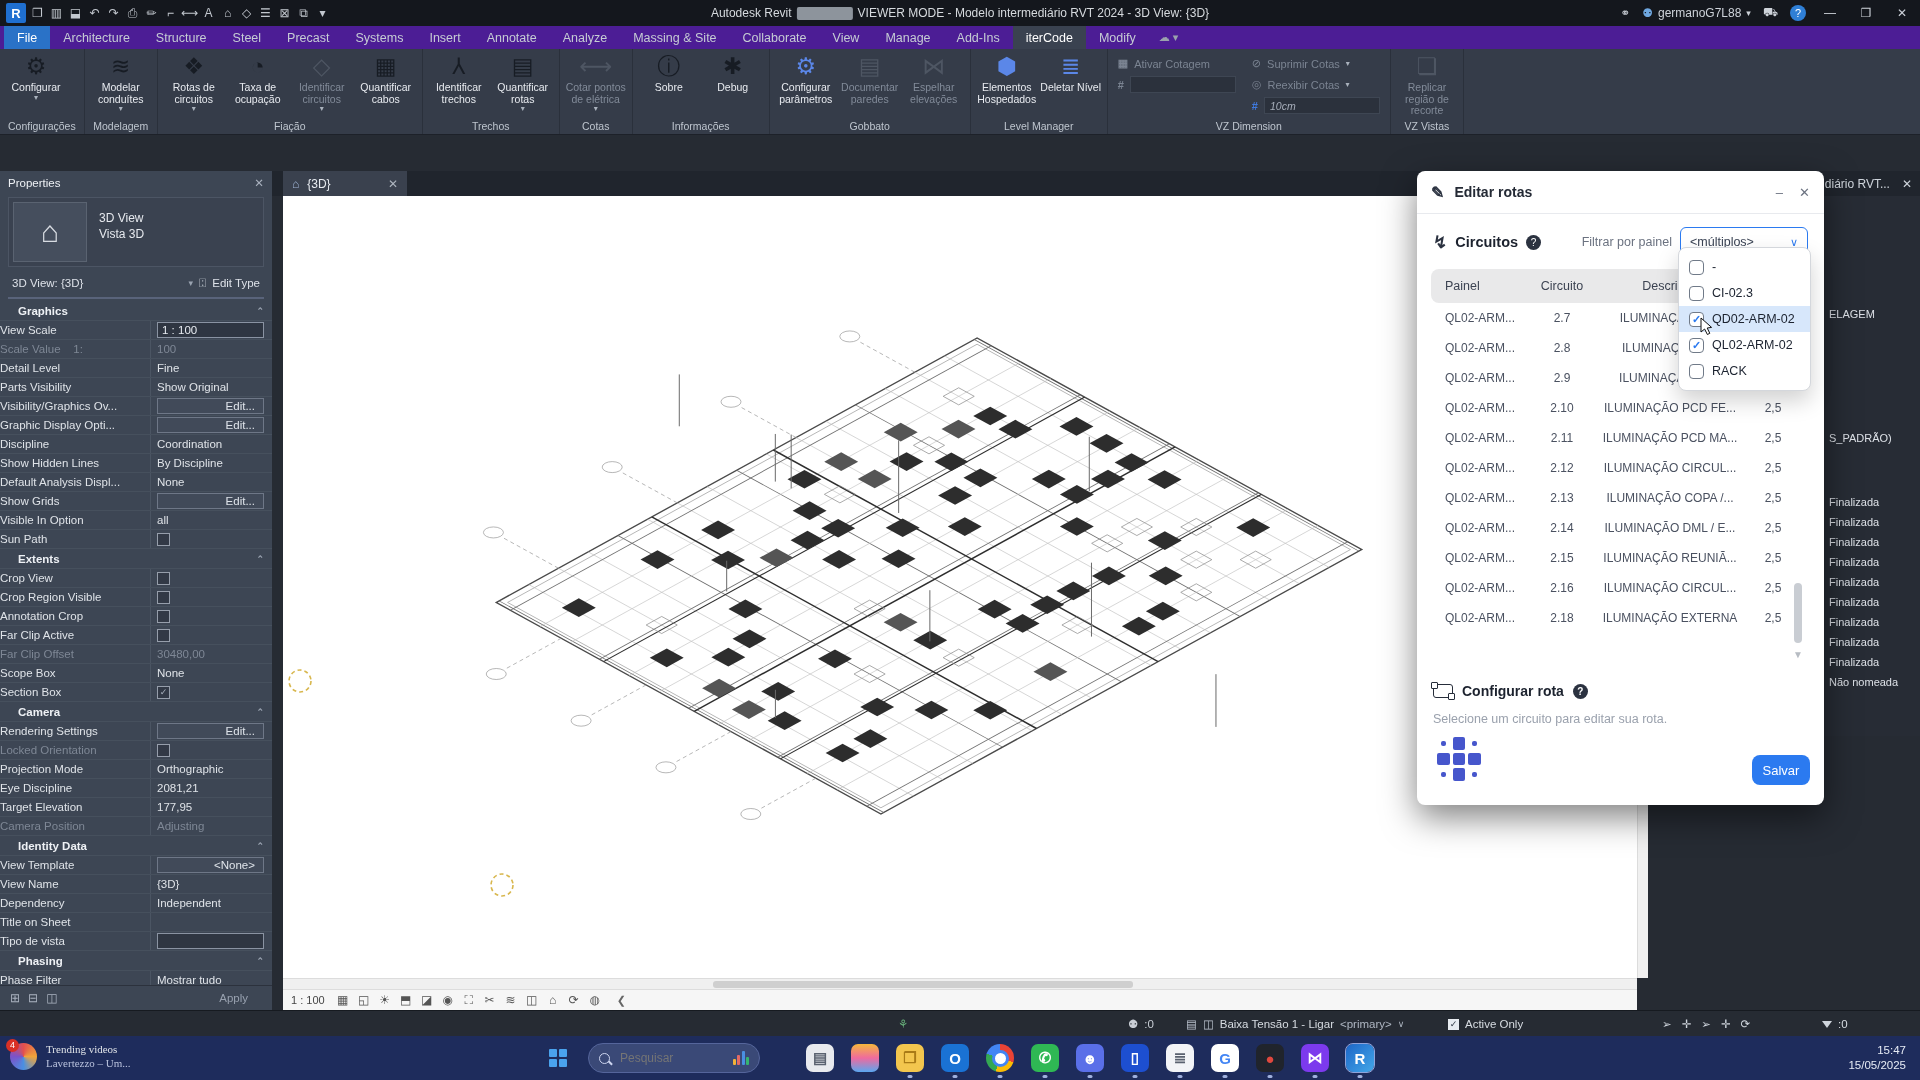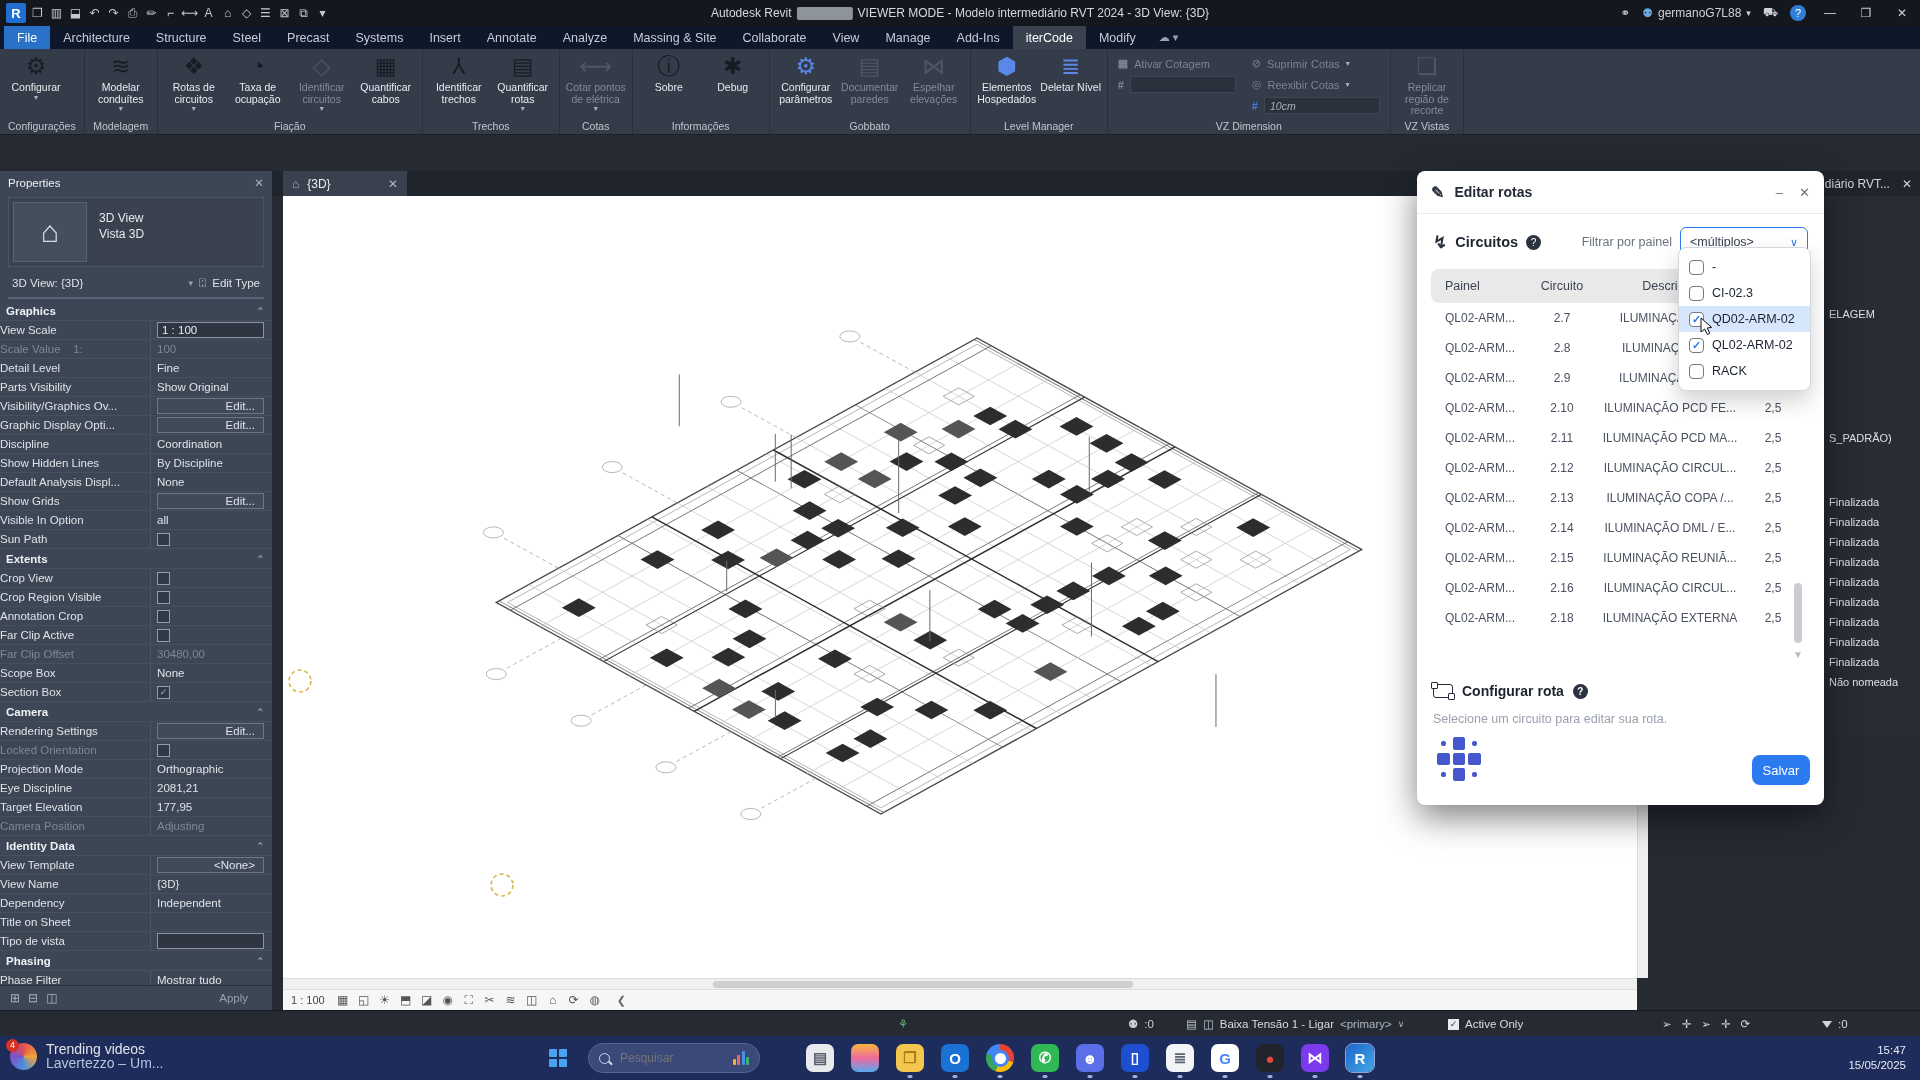--- a/index.html
+++ b/index.html
@@ -8,21 +8,21 @@
   
   .titlebar{position:absolute;left:0;top:0;width:1920px;height:26px;background:#14171d;display:flex;align-items:center;padding:0 6px;box-sizing:border-box;gap:2px;}
   .revit-badge{width:20px;height:20px;background:#1f6fd0;color:#fff;font-weight:bold;font-size:13px;border-radius:2px;display:flex;align-items:center;justify-content:center;}
   .qat-icon{min-width:19px;height:20px;display:flex;align-items:center;justify-content:center;font-size:12px;color:#c3c8cf;}
   .title-center{position:absolute;left:50%;transform:translateX(-50%);display:flex;align-items:center;font-size:12px;color:#d6dade;white-space:nowrap;}
   .redacted{display:inline-block;width:56px;height:13px;background:#8d949c;border-radius:2px;margin:0 5px;filter:blur(.6px);}
   .title-right{margin-left:auto;display:flex;align-items:center;gap:12px;font-size:12px;color:#cdd2d9;}
   .help-badge{width:16px;height:16px;border-radius:50%;background:#2f7fd6;color:#fff;font-size:11px;display:flex;align-items:center;justify-content:center;}
   .win-btn{width:24px;text-align:center;color:#cdd2d9;font-size:12px;}
   
-  .ribbon-tabs{position:absolute;left:0;top:26px;width:1920px;height:23px;background:#0f172a;display:flex;align-items:stretch;padding-left:4px;box-sizing:border-box;font-size:12.5px;}
+  .ribbon-tabs{position:absolute;left:0;top:26px;width:1920px;height:23px;background:#4c1d95;display:flex;align-items:stretch;padding-left:4px;box-sizing:border-box;font-size:12.5px;}
   .rtab{padding:0 13px;display:flex;align-items:center;color:#c6ccd4;white-space:nowrap;}
   .rtab.file{background:#2a72c7;color:#fff;}
   .rtab.active{background:#3a4250;color:#fff;}
   .tab-extra{display:flex;align-items:center;gap:4px;color:#9aa2ad;padding:0 10px;font-size:11px;}
   
   .ribbon{position:absolute;left:0;top:49px;width:1920px;height:85px;background:#353c49;display:flex;box-sizing:border-box;}
   .rgroup{display:flex;flex-direction:column;border-right:1px solid #2a303b;flex:0 0 auto;}
   .rgroup-buttons{flex:1;display:flex;align-items:stretch;padding:2px 4px 0 4px;}
   .rbtn{width:64px;display:flex;flex-direction:column;align-items:center;padding-top:1px;color:#e8ebf0;font-size:10.5px;line-height:11.5px;text-align:center;}
   .rbtn .ric{font-size:23px;line-height:28px;height:30px;color:#171c24;}
@@ -43,21 +43,21 @@
   .properties{position:absolute;left:0;top:171px;width:272px;height:839px;background:#3d4654;display:flex;flex-direction:column;font-size:11.5px;box-sizing:border-box;}
   .prop-header{height:24px;display:flex;align-items:center;justify-content:space-between;padding:0 8px;color:#eef1f5;}
   .type-box{margin:2px 8px 4px 8px;display:flex;gap:12px;border:1px solid #4c5564;background:#3a4250;padding:4px;}
   .thumb{width:72px;height:58px;border:1px solid #5a6371;background:#454e5d;display:flex;align-items:center;justify-content:center;font-size:30px;color:#d8dce2;}
   .type-names{padding-top:8px;line-height:16px;font-size:12px;color:#e6e9ee;}
   .selector-row{height:24px;margin:0 12px;display:flex;align-items:center;gap:6px;color:#dde1e8;}
   .selector-row .sel{flex:1;display:flex;align-items:center;justify-content:space-between;}
   .hdiv{height:2px;background:#59637a;margin:2px 8px;}
   .prows{flex:1;overflow:hidden;}
   .prow{display:flex;height:18px;align-items:center;border-bottom:1px solid rgba(90,99,113,.35);}
-  .phead{display:flex;height:19px;align-items:center;justify-content:space-between;padding:0 8px 0 6px;font-weight:bold;color:#eef1f5;border-bottom:1px solid rgba(90,99,113,.35);}
+  .phead{display:flex;height:19px;align-items:center;justify-content:space-between;padding:0 8px 0 18px;font-weight:bold;color:#eef1f5;border-bottom:1px solid rgba(90,99,113,.35);}
   .phead .car{color:#9aa3b1;font-size:9px;}
   .plabel{width:150px;padding-left:0;white-space:pre;overflow:hidden;box-sizing:border-box;}
   .pvalwrap{flex:1;height:100%;display:flex;align-items:center;border-left:1px solid rgba(90,99,113,.5);padding:0 8px 0 6px;box-sizing:border-box;}
   .dis{color:#7e8795;}
   .pfield{flex:1;height:14px;border:1px solid #8a93a2;background:#2f3642;display:flex;align-items:center;padding:0 4px;color:#e8ecf1;}
   .pbtn{flex:1;height:14px;border:1px solid #6e7787;background:#414a59;display:flex;align-items:center;justify-content:flex-end;padding-right:8px;color:#dfe4ea;}
   .pcheck{width:11px;height:11px;border:1px solid #969eab;background:#323946;display:flex;align-items:center;justify-content:center;font-size:9px;color:#aab2bf;}
   .prop-bottom{height:24px;display:flex;align-items:center;gap:8px;padding:0 10px;border-top:1px solid #2c323d;color:#aab2bf;}
   .prop-bottom .mini{font-size:12px;}
   .apply{margin-left:auto;color:#98a1af;padding:0 14px;}
@@ -117,21 +117,21 @@
   
   .statusbar{position:absolute;left:0;top:1010px;width:1920px;height:26px;background:#262b33;border-top:1px solid #161a20;font-size:11.5px;color:#d7dce2;box-sizing:border-box;}
   .sb{position:absolute;top:0;height:26px;display:flex;align-items:center;gap:6px;white-space:nowrap;}
   .sb-check{width:11px;height:11px;background:#e8ecf1;color:#2d3644;font-size:9px;display:flex;align-items:center;justify-content:center;}
   .funnel{width:0;height:0;border-left:5px solid transparent;border-right:5px solid transparent;border-top:7px solid #cfd5dd;display:inline-block;}
   
   .taskbar{position:absolute;left:0;top:1036px;width:1920px;height:44px;background:#1e2c5c;}
   .widget{position:absolute;left:10px;top:6px;display:flex;gap:9px;align-items:center;}
   .widget-icon{width:27px;height:27px;border-radius:50%;background:conic-gradient(#e34f4f,#f0a33a,#4a90e2,#7b52c9,#e34f4f);position:relative;}
   .widget-badge{position:absolute;left:-4px;top:-4px;width:13px;height:13px;border-radius:50%;background:#d93025;color:#fff;font-size:9px;display:flex;align-items:center;justify-content:center;}
-  .widget-text{font-size:14px;line-height:14px;}
+  .widget-text{font-size:11px;line-height:14px;font-family:Liberation Serif, serif;}
   .widget-text .l2{color:#b9c2dd;}
   .start{position:absolute;left:549px;top:13px;width:18px;height:18px;display:grid;grid-template-columns:1fr 1fr;gap:2px;}
   .start span{background:#4aa3ee;border-radius:1px;}
   .search{position:absolute;left:588px;top:7px;width:172px;height:30px;background:#3a4977;border:1px solid #55659b;border-radius:15px;display:flex;align-items:center;padding:0 10px;box-sizing:border-box;gap:8px;}
   .search input{background:transparent;border:none;outline:none;color:#cdd5ef;font-size:12px;width:92px;font-family:"Liberation Sans",sans-serif;}
   .lens{width:9px;height:9px;border:1.6px solid #cdd5ef;border-radius:50%;position:relative;flex:0 0 auto;}
   .lens:after{content:"";position:absolute;left:8px;top:8px;width:5px;height:1.6px;background:#cdd5ef;transform:rotate(45deg);}
   .sbars{margin-left:auto;display:flex;align-items:flex-end;gap:1.5px;height:14px;}
   .sbars span{width:3px;border-radius:1px;}
   .apps{position:absolute;left:806px;top:8px;display:flex;gap:17px;}

